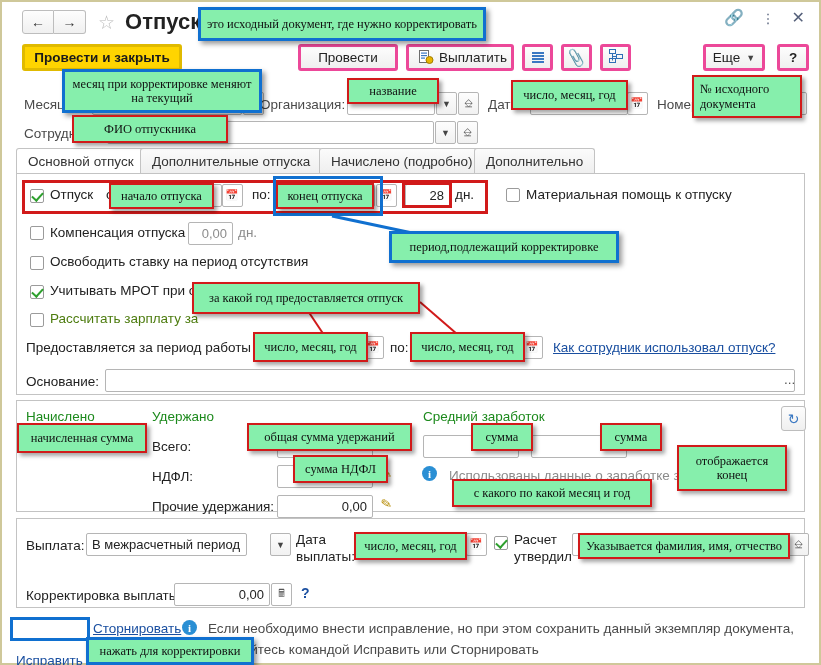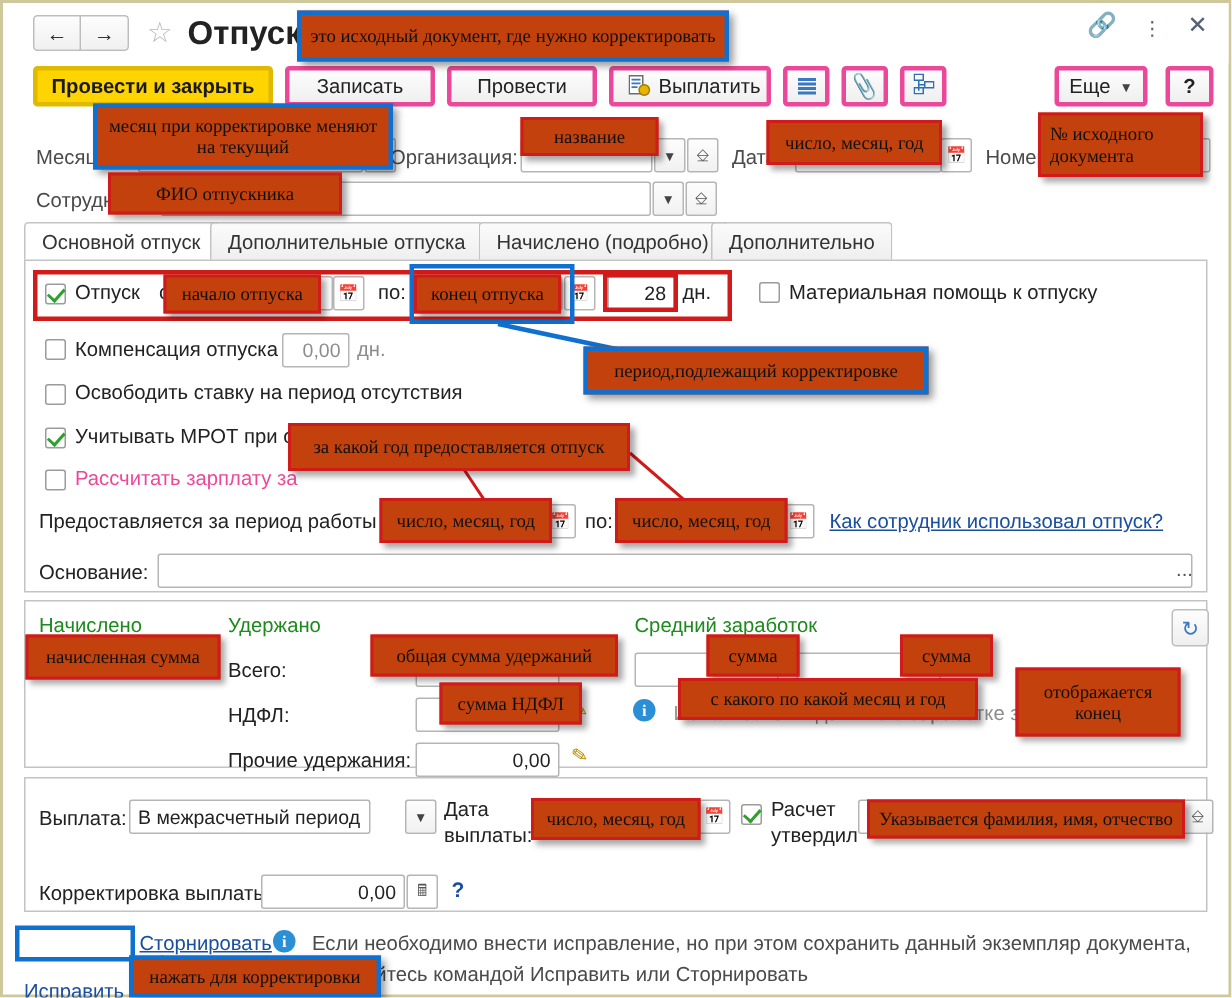--- a/index.html
+++ b/index.html
@@ -145,21 +145,21 @@
     display:flex; align-items:center; justify-content:center;
     color:#3a78c2; font-size:14px;
   }
 
   
   .bottomtxt { position:absolute; color:#4a4a4a; font-size:13.5px; white-space:nowrap; }
 
   
   .callout {
     position:absolute;
-    background:#c2410c;
+    background:#86efac;
     border:2px solid #d11a1a;
     font-family:"Liberation Serif", serif;
     font-size:12.5px; color:#111;
     display:flex; align-items:center; justify-content:center;
     text-align:center; line-height:1.15;
     padding:2px 6px;
     box-shadow:3px 3px 4px rgba(0,0,0,.35);
     z-index:50;
   }
   .callout.blue { border:3px solid #1070d0; box-shadow:3px 3px 5px rgba(0,0,0,.4); }
@@ -186,21 +186,20 @@
     <div class="wtitle">Отпуск</div>
   </div>
   <div class="titleright">
     <div class="ticon">🔗</div>
     <div class="ticon dots">⋮</div>
     <div class="ticon">✕</div>
   </div>
 
   <div class="cmdbar">
     <div class="btn primary" style="left:12px; top:0; width:160px;">Провести и закрыть</div>
-    <div class="btn" style="left:180px; top:0; width:100px;">Записать</div>
     <div class="btn" style="left:288px; top:0; width:100px;">Провести</div>
     <div class="btn" style="left:396px; top:0; width:108px; justify-content:flex-start;">
       <span class="ico-pay" style="margin-right:5px;">
         <svg width="15" height="14" viewBox="0 0 15 14">
             <rect x="0.5" y="0.5" width="9" height="12" fill="#fff" stroke="#6d6d6d"></rect>
             <rect x="2" y="2.5" width="6" height="1.2" fill="#3a78c2"></rect>
             <rect x="2" y="5" width="6" height="1.2" fill="#3a78c2"></rect>
             <rect x="2" y="7.5" width="4" height="1.2" fill="#3a78c2"></rect>
             <circle cx="10.5" cy="10" r="3.5" fill="#e8b400" stroke="#a07d00"></circle>
           </svg>
@@ -290,21 +289,21 @@
   <div class="fld num" style="left:186px; top:220px; width:45px; color:#8c8c8c;">0,00</div>
   <div class="lbl" style="left:236px; top:223px; color:#8c8c8c;">дн.</div>
 
   <div class="cb" style="left:28px; top:254px;"></div>
   <div class="lbl" style="left:48px; top:252px; color:#222;">Освободить ставку на период отсутствия</div>
 
   <div class="cb on" style="left:28px; top:283px;"></div>
   <div class="lbl" style="left:48px; top:281px; color:#222;">Учитывать МРОТ при оп</div>
 
   <div class="cb" style="left:28px; top:311px;"></div>
-  <div class="lbl" style="left:48px; top:309px; color:#ec4899;">Рассчитать зарплату за</div>
+  <div class="lbl" style="left:48px; top:309px; color:#4d7c0f;">Рассчитать зарплату за</div>
 
   <div class="lbl" style="left:24px; top:338px; color:#222;">Предоставляется за период работы с:</div>
   <div class="fld" style="left:252px; top:334px; width:108px;"></div>
   <div class="sq flat" style="left:361px; top:334px;">📅</div>
   <div class="lbl" style="left:388px; top:338px; color:#222;">по:</div>
   <div class="fld" style="left:411px; top:334px; width:108px;"></div>
   <div class="sq flat" style="left:520px; top:334px;">📅</div>
   <div class="link" style="left:551px; top:338px;">Как сотрудник использовал отпуск?</div>
 
   <div class="lbl" style="left:24px; top:372px; color:#222;">Основание:</div>
@@ -409,21 +408,21 @@
 
   <div class="callout" style="left:469px; top:421px; width:62px; height:28px;">сумма</div>
 
   <div class="callout" style="left:598px; top:421px; width:62px; height:28px;">сумма</div>
 
   <div class="callout" style="left:291px; top:453px; width:95px; height:28px;">сумма НДФЛ</div>
 
   <div class="callout" style="left:675px; top:443px; width:110px; height:46px; white-space:pre-line;">отображается
 конец</div>
 
-  <div class="callout" style="left:450px; top:450px; width:200px; height:28px;">с какого по какой месяц и год</div>
+  <div class="callout" style="left:450px; top:477px; width:200px; height:28px;">с какого по какой месяц и год</div>
 
   <div class="callout" style="left:352px; top:530px; width:113px; height:28px;">число, месяц, год</div>
 
   <div class="callout" style="left:576px; top:531px; width:212px; height:26px;">Указывается фамилия, имя, отчество</div>
 
   <div class="callout blue" style="left:84px; top:635px; width:168px; height:28px;">нажать для корректировки</div>
 
 </div>
 
 </body></html>

